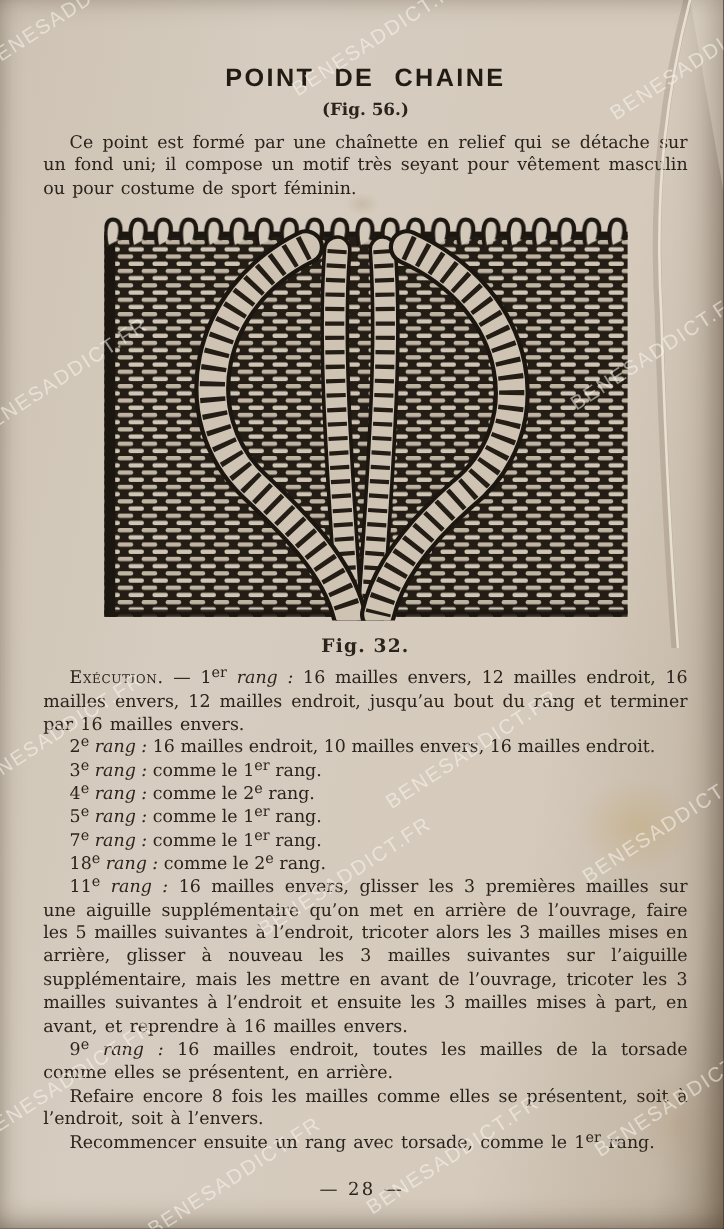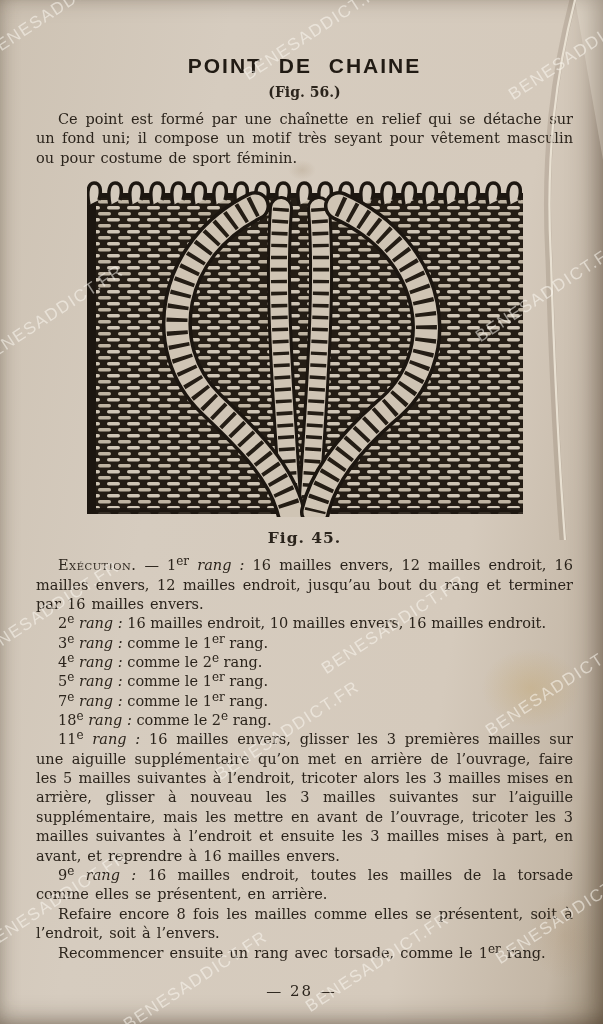--- a/index.html
+++ b/index.html
@@ -105,21 +105,21 @@
         <g stroke-linecap="round" fill="none">
           <path d="M170,26 C85,68 68,168 126,224 C164,260 196,292 206,332" stroke="#1c1610" stroke-width="30"></path>
           <path d="M170,26 C85,68 68,168 126,224 C164,260 196,292 206,332" stroke="#cfc4b4" stroke-width="23"></path>
           <path d="M170,26 C85,68 68,168 126,224 C164,260 196,292 206,332" stroke="#241d15" stroke-width="21" stroke-dasharray="4 9" stroke-linecap="butt"></path>
 
           <path d="M254,26 C352,70 368,178 300,232 C266,262 238,296 230,332" stroke="#1c1610" stroke-width="30"></path>
           <path d="M254,26 C352,70 368,178 300,232 C266,262 238,296 230,332" stroke="#cfc4b4" stroke-width="23"></path>
           <path d="M254,26 C352,70 368,178 300,232 C266,262 238,296 230,332" stroke="#241d15" stroke-width="21" stroke-dasharray="4 9" stroke-linecap="butt"></path>
         </g>
       </svg>
-      <div class="figcaption">Fig. 45.</div>
+      <div class="figcaption">Fig. 32.</div>
     </div>
 
     <div class="execblock">
       <p class="para"><span class="sc">Exécution.</span><span> — </span><span>1</span><sup>er</sup><i> rang : </i><span>16 mailles envers, 12 mailles endroit, 16 mailles envers, 12 mailles endroit, jusqu’au bout du rang et terminer par 16 mailles envers.</span></p>
 
       <div class="rowline"><span>2</span><sup>e</sup><i> rang : </i><span>16 mailles endroit, 10 mailles envers, 16 mailles endroit.</span><span></span><sup></sup><span></span></div>
       <div class="rowline"><span>3</span><sup>e</sup><i> rang : </i><span>comme le </span><span>1</span><sup>er</sup><span> rang.</span></div>
       <div class="rowline"><span>4</span><sup>e</sup><i> rang : </i><span>comme le </span><span>2</span><sup>e</sup><span> rang.</span></div>
       <div class="rowline"><span>5</span><sup>e</sup><i> rang : </i><span>comme le </span><span>1</span><sup>er</sup><span> rang.</span></div>
       <div class="rowline"><span>7</span><sup>e</sup><i> rang : </i><span>comme le </span><span>1</span><sup>er</sup><span> rang.</span></div>

